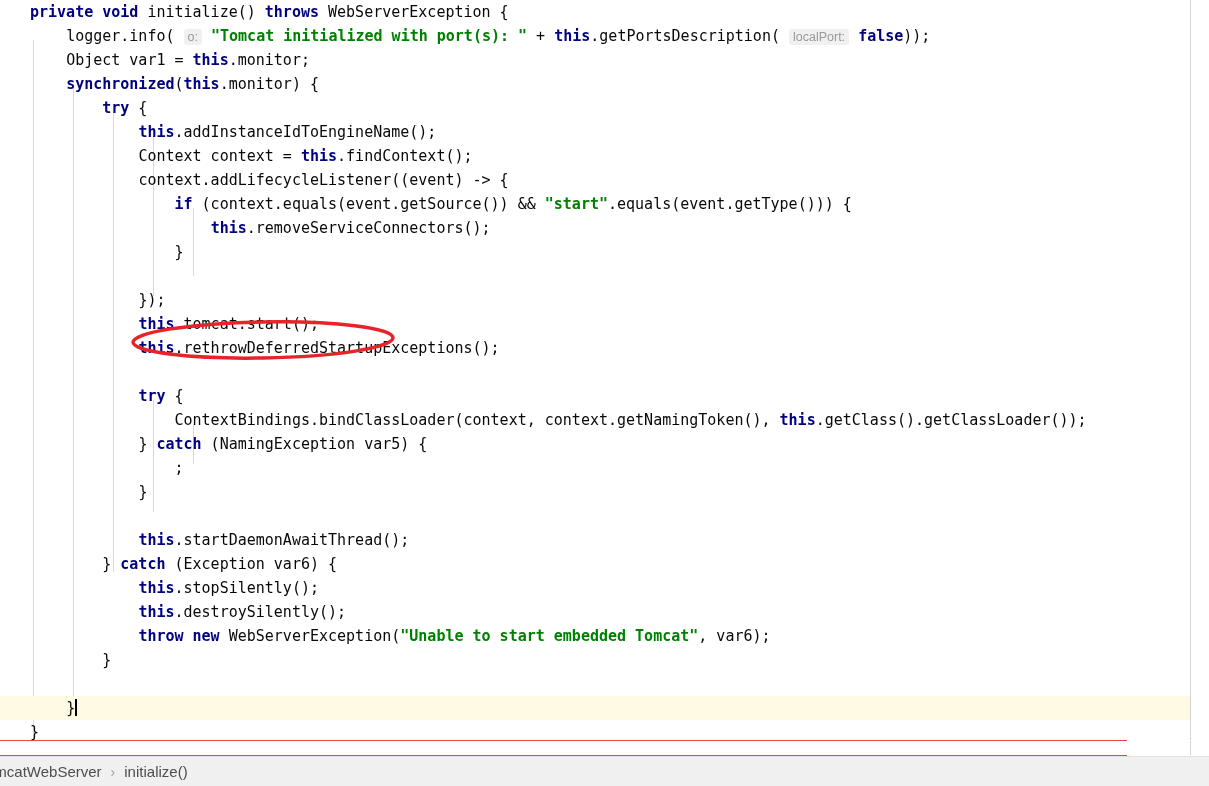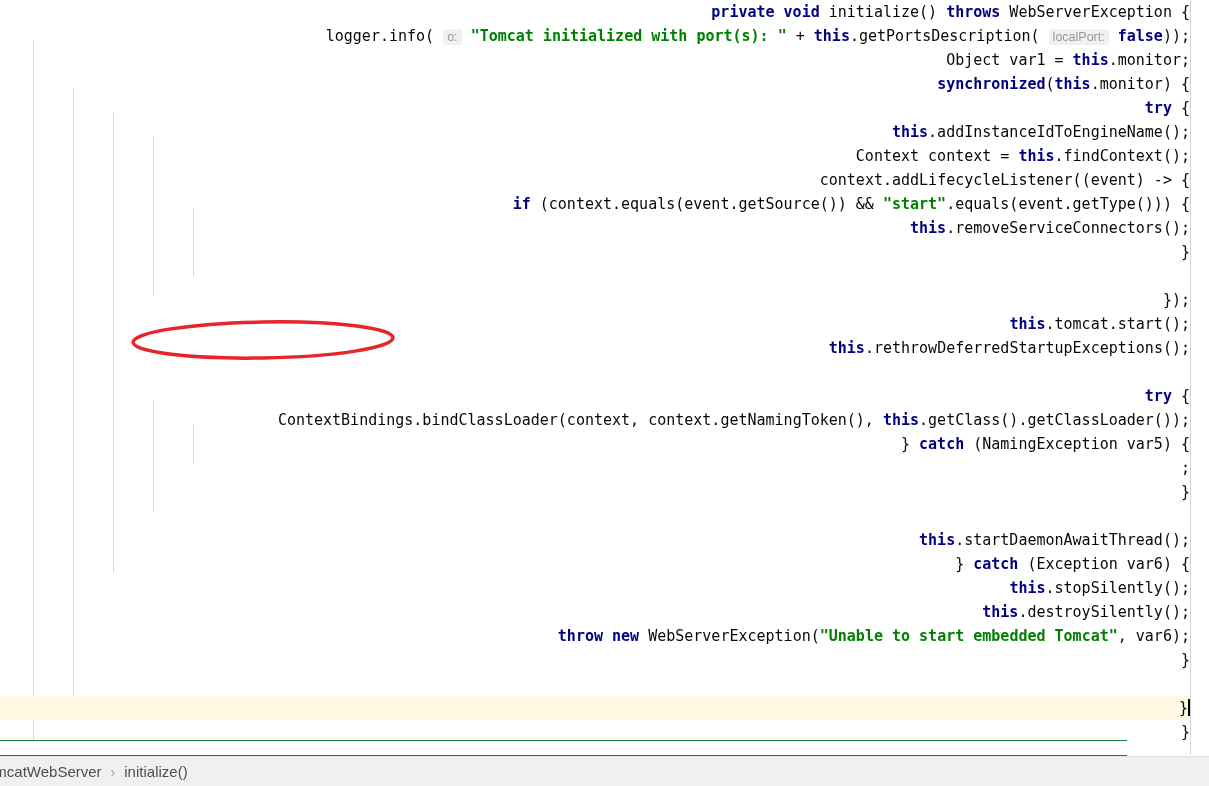--- a/index.html
+++ b/index.html
@@ -2,21 +2,21 @@
 <html><head>
 <meta charset="utf-8">
 <style>
   * { margin:0; padding:0; box-sizing:border-box; }
   html, body {
     width:1209px; height:786px;
     background:#ffffff;
     font-family:"Liberation Sans", sans-serif;
     overflow:hidden;
   }
-  #root { position:relative; width:1127px; height:786px; background:#15803d;text-align:right; }
+  #root { position:relative; width:1127px; height:786px; background:#ef4444; }
 
   
   #editor {
     position:absolute; left:0; top:0; width:1190px; height:740px;
     background:#ffffff; overflow:hidden;
   }
   #code {
     position:absolute; left:0; top:0;
     font-family:"DejaVu Sans Mono", monospace;
     font-size:15px; line-height:24px;

